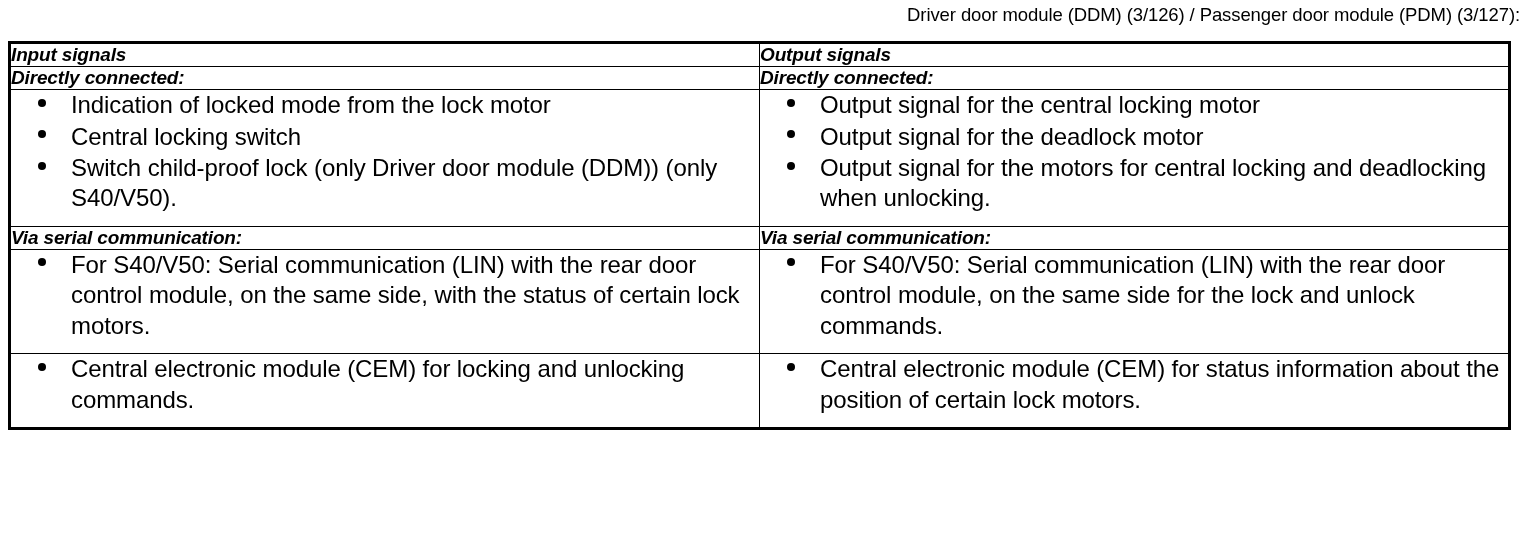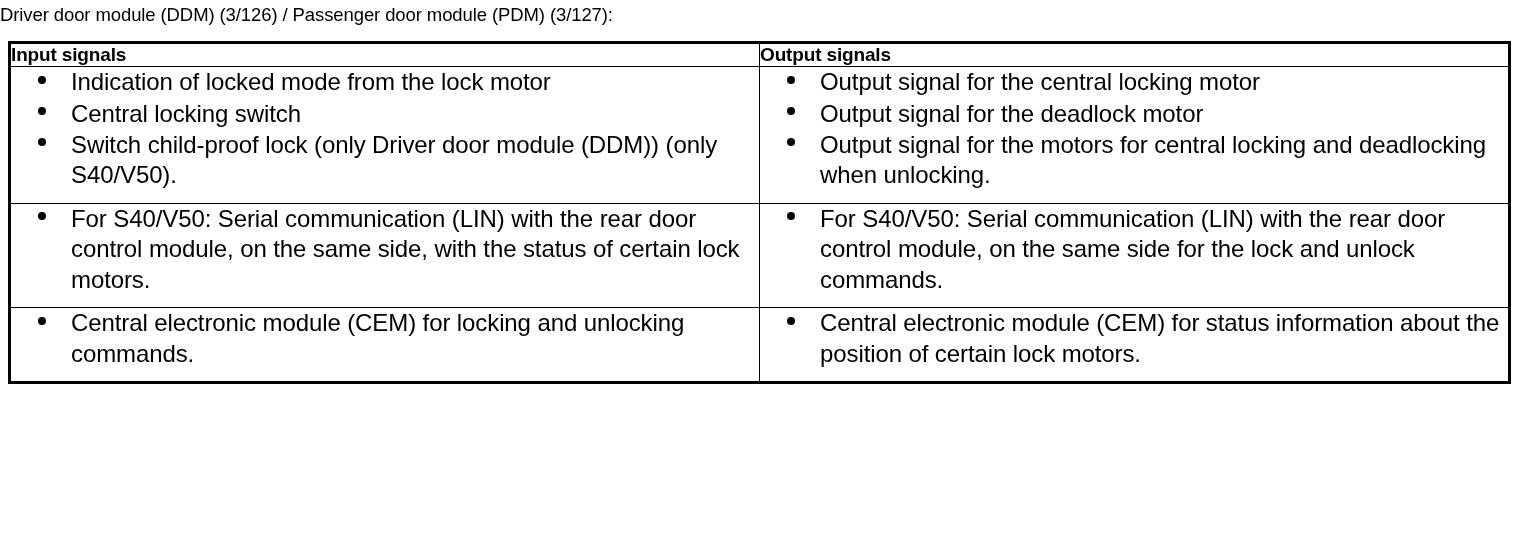--- a/index.html
+++ b/index.html
@@ -21,21 +21,21 @@
     width: 1520px;
     height: 534px;
     box-sizing: border-box;
   }
 
   .doc-title {
     position: absolute;
     left: 0;
     top: 4px;
     width: 1520px;
-    text-align: left;
+    text-align: right;
     font-size: 18.5px;
     font-weight: 400;
     letter-spacing: -0.1px;
     white-space: nowrap;
   }
 
   .signal-table {
     position: absolute;
     left: 8px;
     top: 41px;
@@ -59,20 +59,21 @@
   }
 
   
   .cell-head {
     padding: 7px 0 8px 11px;
     font-size: 19px;
     font-weight: 700;
     letter-spacing: -0.15px;
     line-height: 1.16;
     white-space: nowrap;
+    font-style: italic;
   }
 
   .cell-list {
     padding: 9px 10px 10px 0;
   }
 
   ul.bullets {
     list-style: none;
     margin: 0;
     padding: 0;
@@ -114,20 +115,24 @@
       <col class="col-left">
       <col class="col-right">
     </colgroup>
     <tbody>
 
       <tr>
         <td class="cell-head">Input signals</td>
         <td class="cell-head">Output signals</td>
       </tr>
 
+      <tr>
+        <td class="cell-head">Directly connected:</td>
+        <td class="cell-head">Directly connected:</td>
+      </tr>
 
       <tr>
         <td class="cell-list">
           <ul class="bullets">
             <li>
               <span class="dot"></span>
               <span>Indication of locked mode from the lock motor</span>
             </li>
             <li>
               <span class="dot"></span>
@@ -150,20 +155,24 @@
               <span>Output signal for the deadlock motor</span>
             </li>
             <li>
               <span class="dot"></span>
               <span>Output signal for the motors for central locking and deadlocking when unlocking.</span>
             </li>
           </ul>
         </td>
       </tr>
 
+      <tr>
+        <td class="cell-head">Via serial communication:</td>
+        <td class="cell-head">Via serial communication:</td>
+      </tr>
 
       <tr>
         <td class="cell-list">
           <ul class="bullets">
             <li>
               <span class="dot"></span>
               <span>For S40/V50: Serial communication (LIN) with the rear door control module, on the same side, with the status of certain lock motors.</span>
             </li>
           </ul>
         </td>

